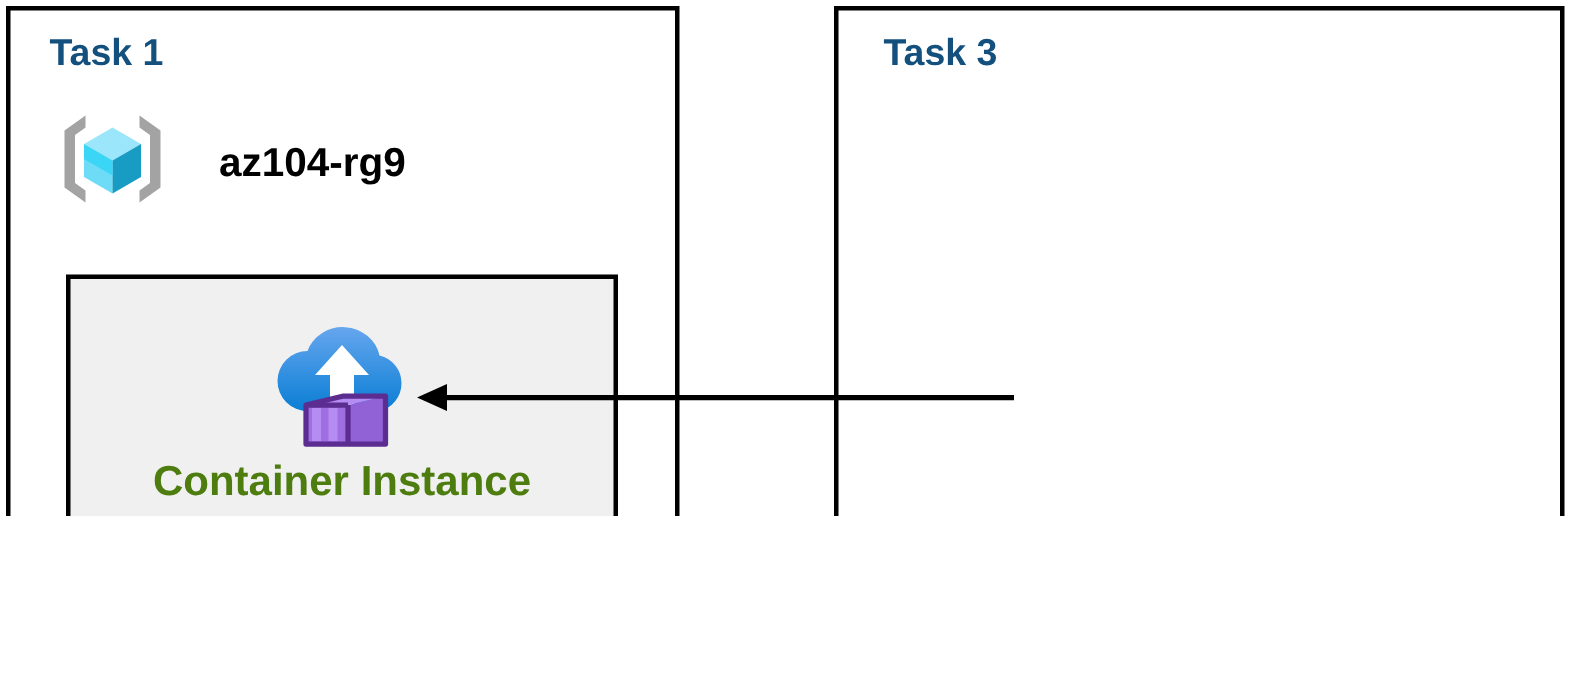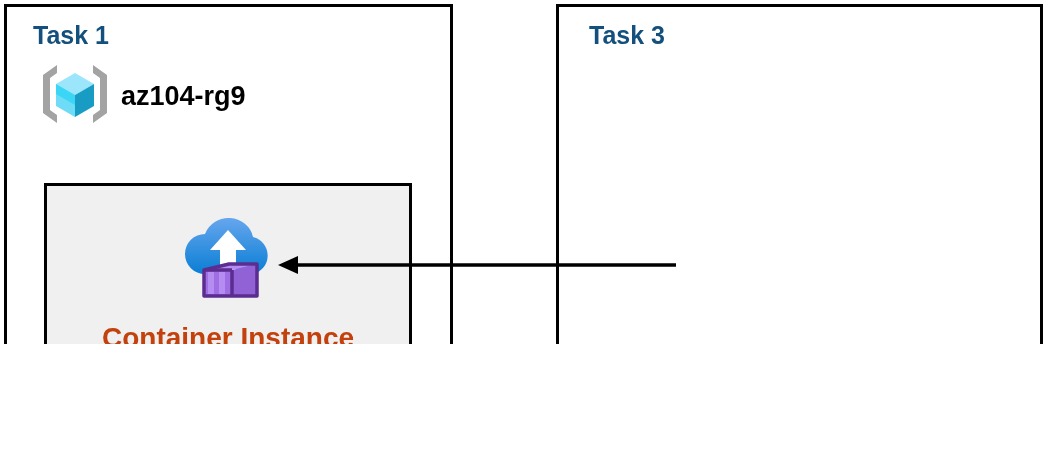--- a/index.html
+++ b/index.html
@@ -36,24 +36,24 @@
     letter-spacing: 0px;
     white-space: nowrap;
   }
   #panel-task1 .panel-title { left: 26px; top: 14px; }
   #panel-task2 .panel-title { left: 30px; top: 14px; }
 
   
   #rg-row {
     position: absolute;
     left: 28px;
-    top: 52px;
+    top: 64px;
     display: flex;
     align-items: center;
-    gap: 6px;
+    gap: 31px;
   }
   #rg-label {
     font-size: 27px;
     font-weight: bold;
     color: #000000;
     white-space: nowrap;
     line-height: 1;
   }
 
   
@@ -66,24 +66,24 @@
     box-sizing: border-box;
     border: 3px solid #000000;
     background: #f0f0f0;
     display: flex;
     flex-direction: column;
     align-items: center;
     justify-content: flex-start;
   }
   #ci-icon-wrap { margin-top: 18px; }
   #ci-label {
-    margin-top: 18px;
+    margin-top: 0;
     font-size: 28px;
     font-weight: bold;
-    color: #c2410c;
+    color: #4d7c0f;
     white-space: nowrap;
   }
 
   
   #tv-block {
     position: absolute;
     left: 640px;
     top: 160px;
     width: 290px;
     display: flex;

